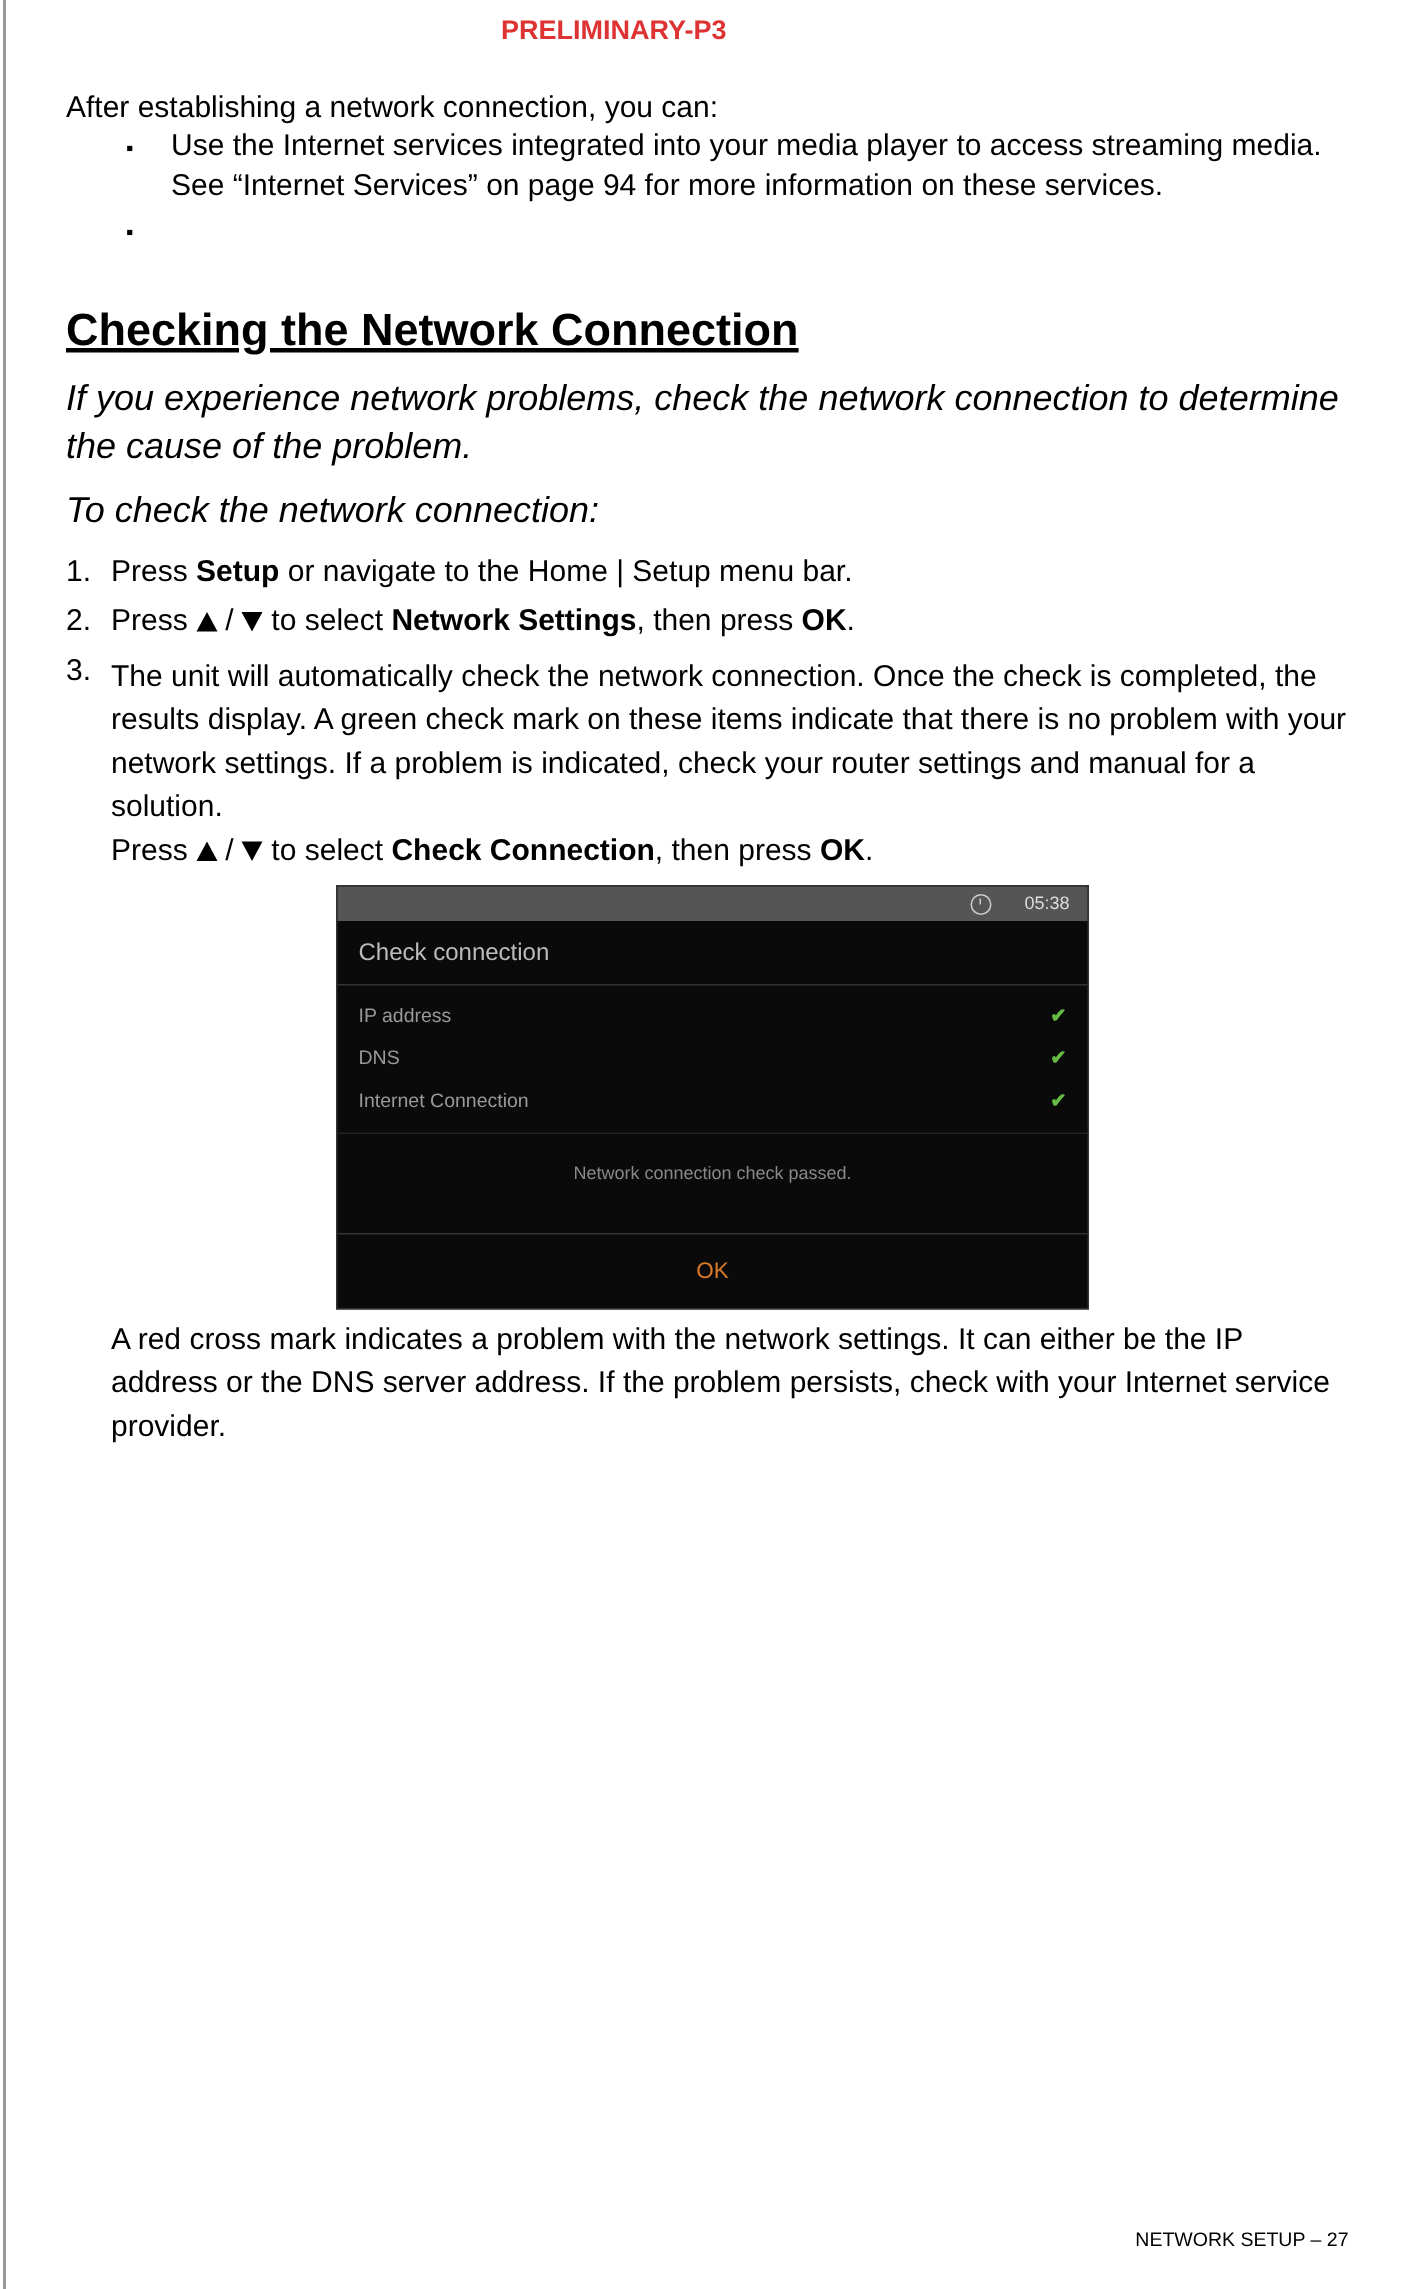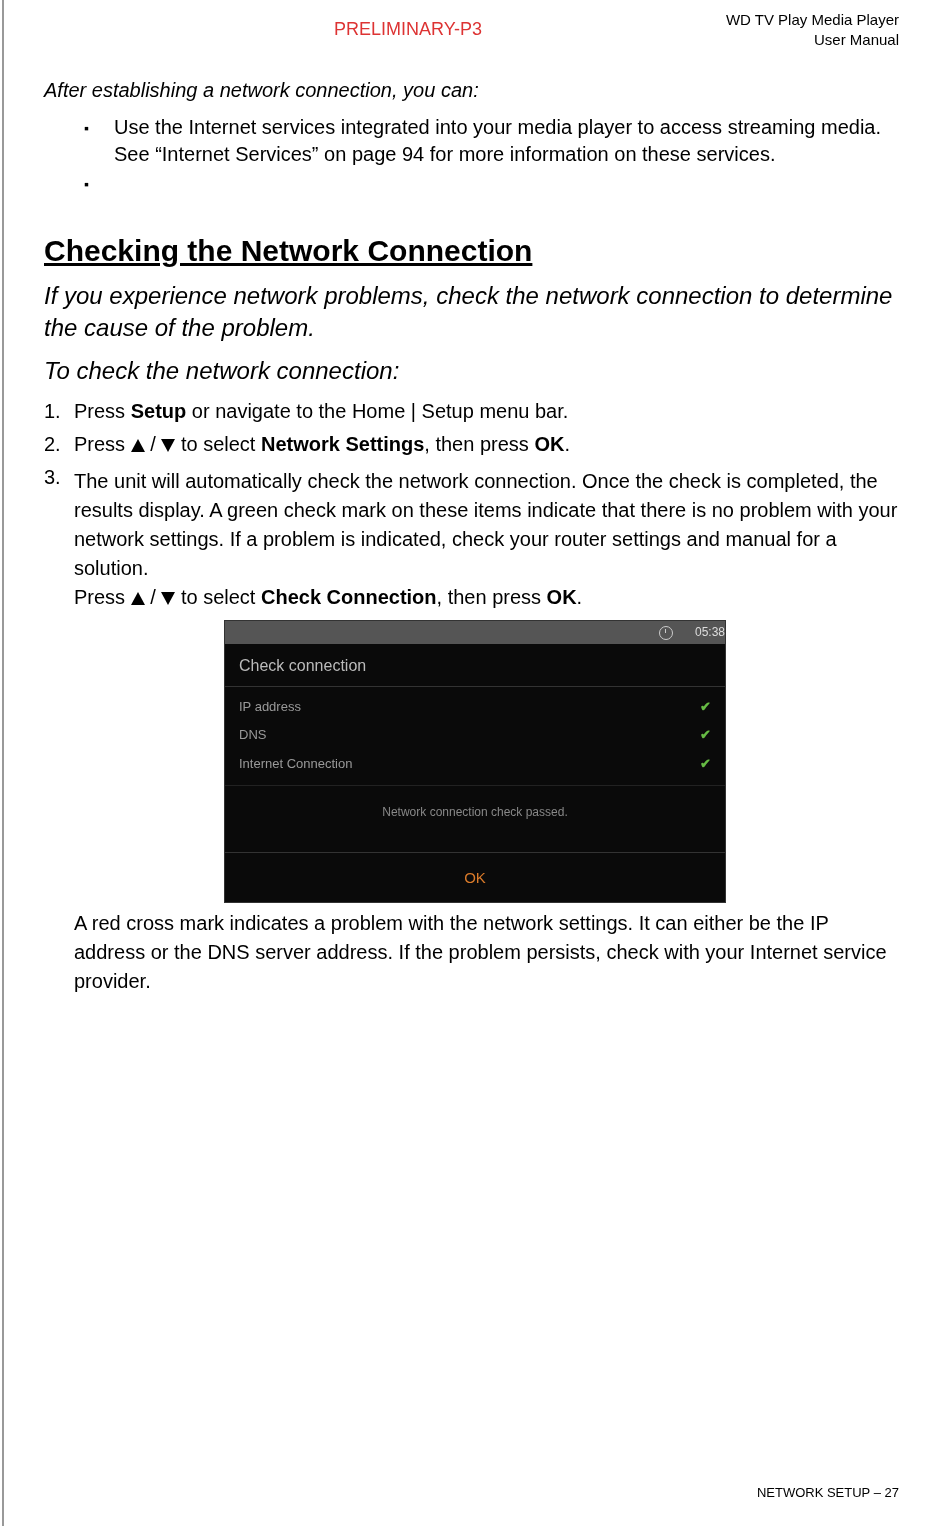--- a/index.html
+++ b/index.html
@@ -13,37 +13,37 @@
     .page {
       padding: 10px 40px 20px 40px;
       position: relative;
       min-height: 1500px;
       border-left: 2px solid #999;
       margin-left: 2px;
     }
     .header-row {
       display: flex;
       justify-content: space-between;
-      align-items: center;
+      align-items: flex-end;
       margin-bottom: 30px;
+      font-weight: bold;
     }
     .preliminary {
       color: #d33;
       font-size: 18px;
       margin-left: 290px;
     }
     .header-right {
       text-align: right;
       font-size: 15px;
       line-height: 1.3;
     }
     .intro {
       font-size: 20px;
-      margin-bottom: 12px;
-      font-style: italic;
+      margin-bottom: 0;
     }
     .bullets {
       margin-left: 40px;
     }
     .bullet-row {
       display: flex;
       font-size: 20px;
       line-height: 1.35;
       margin-bottom: 2px;
     }
@@ -103,21 +103,21 @@
       margin: 8px auto 6px 150px;
       background: #0a0a0a;
       border: 1px solid #333;
       font-size: 13px;
       color: #aaa;
     }
     .shot-top {
       display: flex;
       justify-content: flex-end;
       align-items: center;
-      padding: 3px 0;
+      padding: 3px 12px;
       background: #555;
       font-size: 12px;
       color: #ddd;
       gap: 22px;
     }
     .shot-title {
       padding: 10px 14px 8px 14px;
       font-size: 16px;
       color: #bbb;
       border-bottom: 1px solid #333;
@@ -172,24 +172,20 @@
       width: 1px; height: 4px;
       background: #ccc;
     }
   </style>
 </head>
 <body>
 
 <div class="page">
   <div class="header-row">
     <div class="preliminary">PRELIMINARY-P3</div>
-    <div class="header-right">
-      <div>WD TV Play Media Player</div>
-      <div>User Manual</div>
-    </div>
   </div>
 
   <div class="intro">After establishing a network connection, you can:</div>
 
   <div class="bullets">
     <div class="bullet-row">
       <div class="bullet-mark">▪</div>
       <div>Use the Internet services integrated into your media player to access streaming media. See “Internet Services” on page 94 for more information on these services.</div>
     </div>
     <div class="bullet-row">

